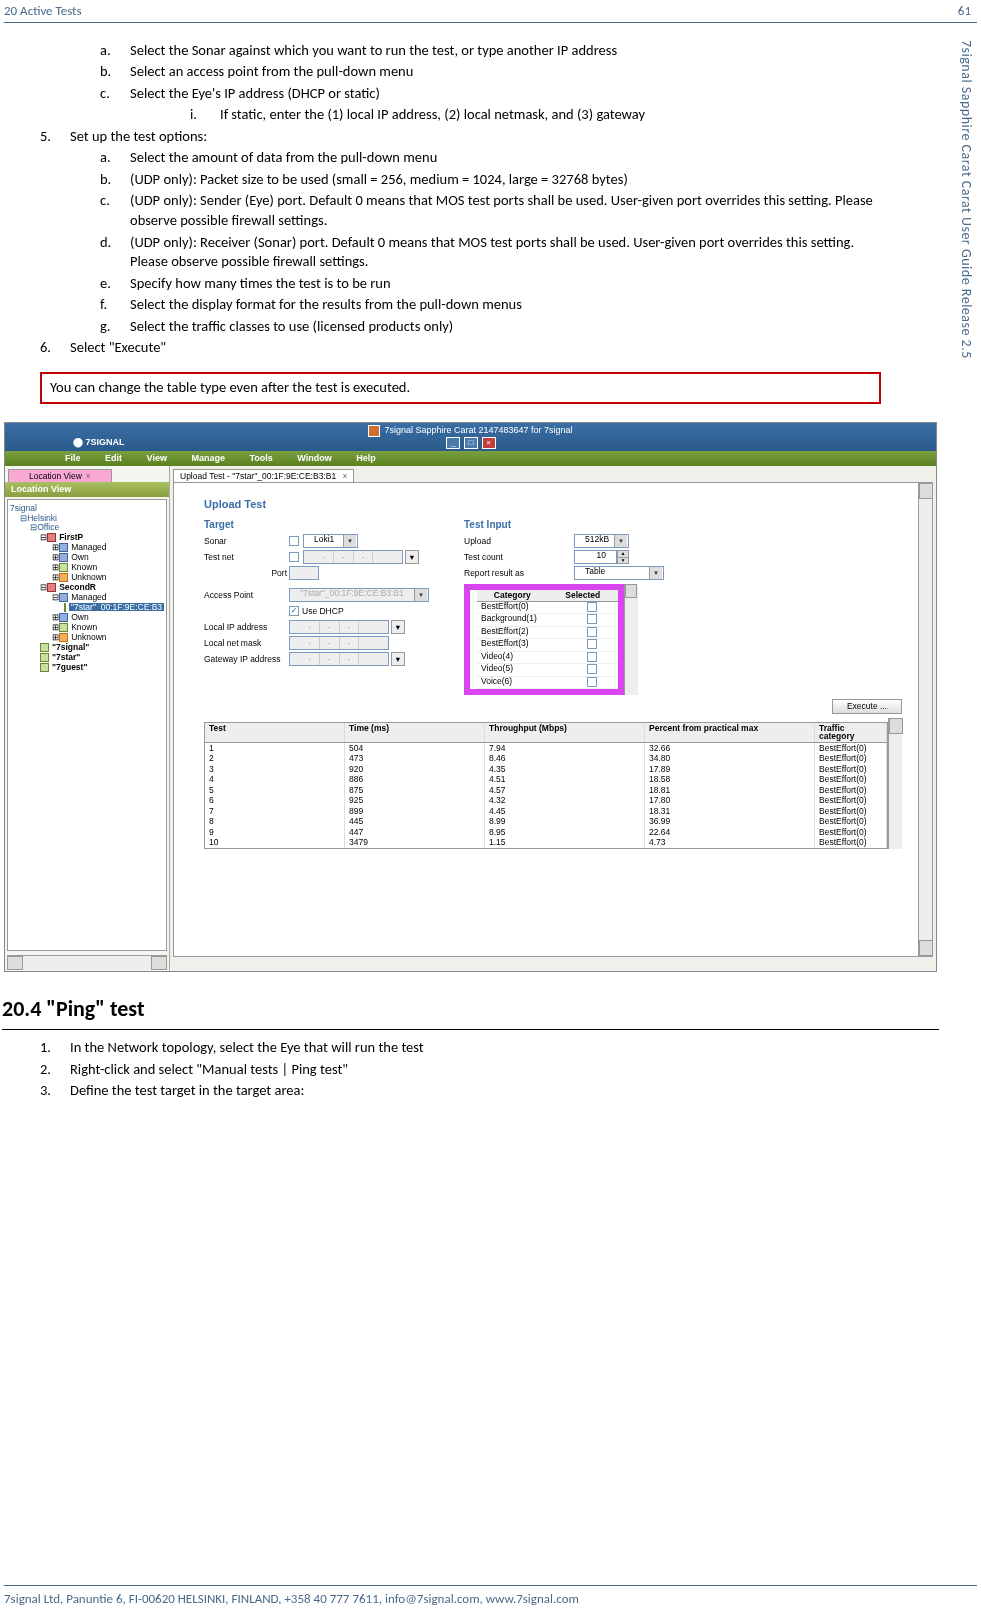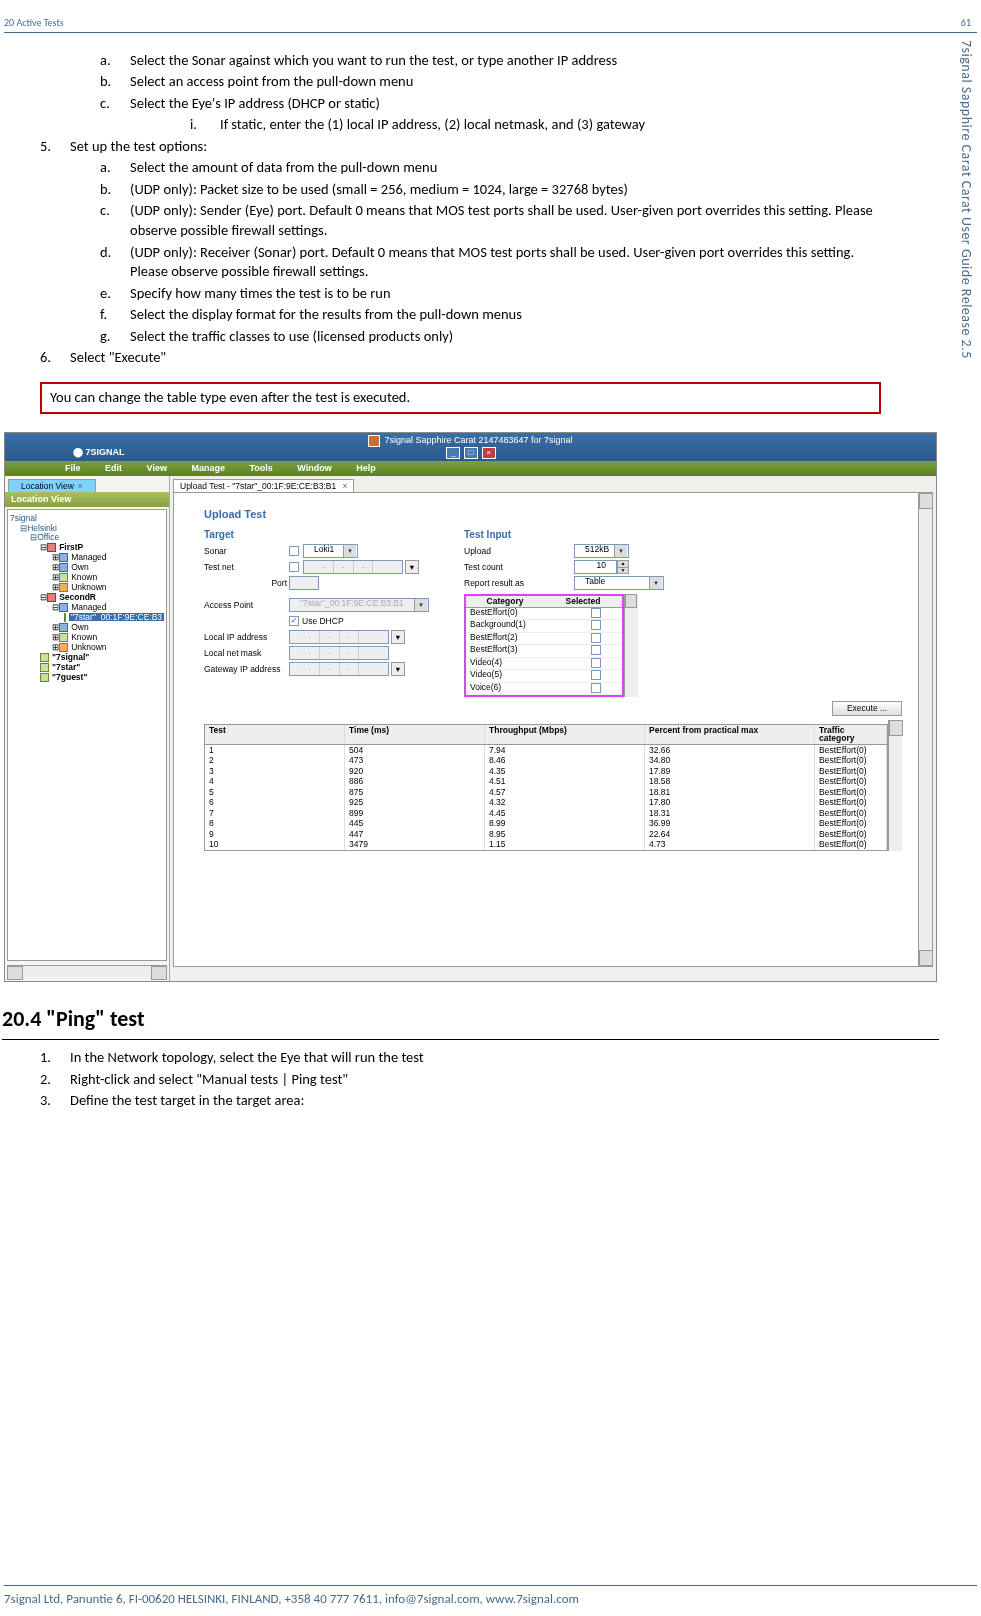--- a/index.html
+++ b/index.html
@@ -10,22 +10,22 @@
     width: 981px;
     height: 1616px;
     position: relative;
     background: #fff;
     line-height: 1.35;
   }
   .header {
     display: flex;
     justify-content: space-between;
     color: #4a6a8a;
-    font-size: 10px;
-    padding: 16px 10px 0 4px;
+    font-size: 13px;
+    padding: 2px 10px 0 4px;
   }
   .header-line {
     border: none;
     border-top: 1px solid #4a6a8a;
     margin: 2px 4px 18px 4px;
   }
   .vertical-label {
     position: absolute;
     right: 6px;
     top: 40px;
@@ -89,24 +89,24 @@
     position: absolute;
     margin-top: -16px;
     margin-left: 8px;
     font-size: 9px;
     color: #fff;
     font-weight: bold;
   }
   .ss-body { display: flex; height: 505px; }
   .ss-left { width: 165px; border-right: 1px solid #aaa; background: #f5f5f0; display: flex; flex-direction: column; }
   .ss-tab {
-    background: #7dd3fc;
+    background: #f9a8d4;
     border: 1px solid #999;
     border-bottom: none;
-    padding: 2px 12px;
+    padding: 2px 20px;
     font-size: 8.5px;
     display: inline-block;
     margin: 3px 0 0 3px;
   }
   .ss-tab .tab-x { margin-left: 4px; color: #666; }
   .ss-panel-head {
     background: linear-gradient(to bottom, #a8c060, #8aa040);
     color: #fff;
     font-weight: bold;
     padding: 3px 6px;
@@ -181,21 +181,21 @@
     width:12px; height:12px; background:#ddd;
     border-left:1px solid #999; text-align:center; line-height:12px;
     color:#333; font-size:7px;
   }
   .ss-ip { display:flex; width:100px; }
   .ss-ip span { flex:1; text-align:center; border-right:1px solid #ccc; }
   .ss-ip span:last-child { border-right:none; }
   .ss-readonly { background:#eee; color:#888; }
   .ss-checkbox { display:inline-block; width:10px; height:10px; border:1px solid #7a9ac0; background:#fff; margin-right:3px; text-align:center; line-height:8px; font-size:8px; color:#2a5a8a; }
   .ss-cat-table {
-    border:2px solid #d946ef; width:160px; font-size:8.5px;
+    border:6px solid #d946ef; width:160px; font-size:8.5px;padding-left:7px;
   }
   .ss-cat-head { display:flex; background:#eee; border-bottom:1px solid #999; }
   .ss-cat-head div { flex:1; padding:1px 4px; font-weight:bold; text-align:center; }
   .ss-cat-row { display:flex; border-bottom:1px solid #eee; }
   .ss-cat-row div:first-child { flex:1; padding:0 4px; }
   .ss-cat-row div:last-child { width:50px; text-align:center; }
   .ss-cat-scroll { width:14px; background:#eee; border-left:1px solid #999; }
   .ss-cat-wrap { display:flex; }
   .ss-execute-btn {
     border:1px solid #999; background:linear-gradient(#fff,#ddd);

